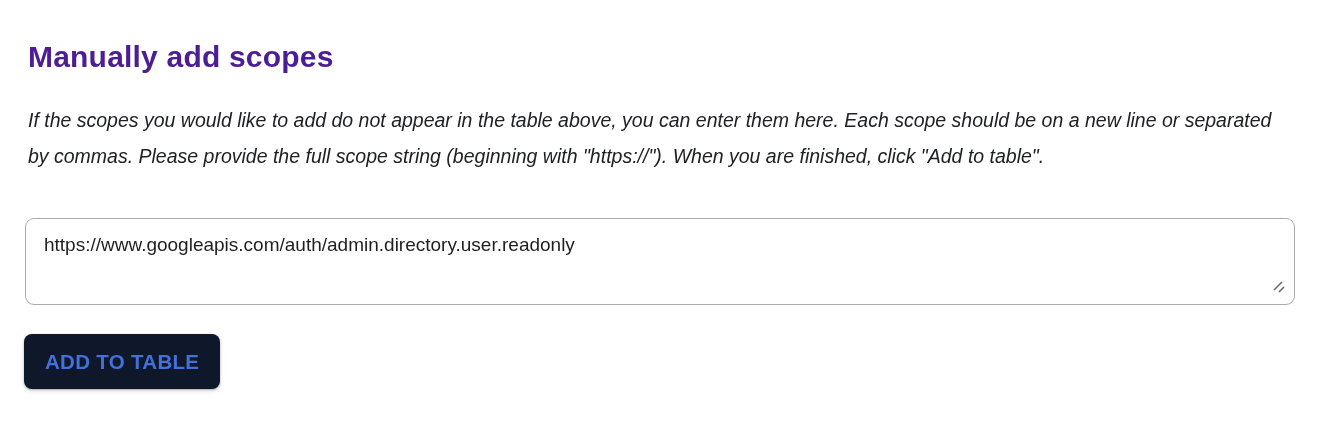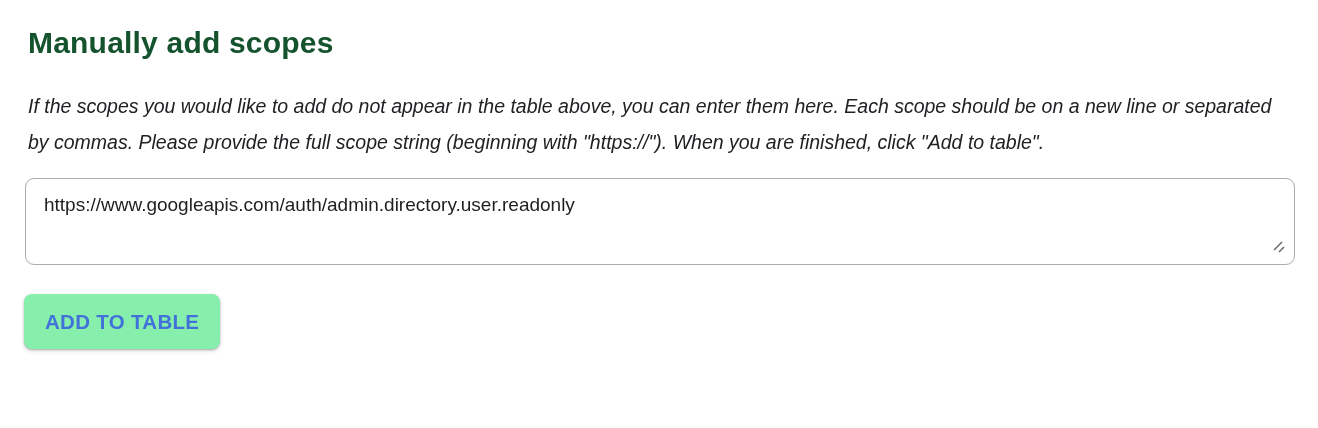--- a/index.html
+++ b/index.html
@@ -11,35 +11,35 @@
     color: #1f1f1f;
     overflow: hidden;
   }
   .container {
     padding: 24px 24px 0 28px;
     width: 1318px;
   }
   .page-title {
     font-size: 30px;
     font-weight: 700;
-    color: #14532d;
+    color: #4c1d95;
     letter-spacing: 0.2px;
-    margin-top: 2px;
+    margin-top: 16px;
   }
   .page-description {
     margin-top: 28px;
     font-size: 19.5px;
     line-height: 36px;
     color: #202124;
     max-width: 1254px;
     font-style: italic;
   }
   .textarea-wrap {
     position: relative;
-    margin-top: 18px;
+    margin-top: 44px;
     margin-left: -3px;
     width: 1270px;
     border-radius: 21px;
   }
   .scope-textarea {
     width: 1270px;
     height: 87px;
     border: 1px solid #ababab;
     border-radius: 9px;
     padding: 13px 18px;
@@ -57,21 +57,21 @@
     right: 7px;
     bottom: 9px;
     width: 16px;
     height: 16px;
     cursor: nwse-resize;
   }
   .add-button {
     margin-top: 29px;
     margin-left: -4px;
     display: inline-block;
-    background: #86efac;
+    background: #0f172a;
     border: none;
     border-radius: 8px;
     padding: 16px 21px 15px 21px;
     font-family: "Liberation Sans", "DejaVu Sans", sans-serif;
     font-size: 20.5px;
     font-weight: 700;
     letter-spacing: 0.3px;
     color: #4272d9;
     cursor: pointer;
     box-shadow: 0 1px 2px rgba(0,0,0,0.25), 0 2px 5px rgba(0,0,0,0.12);

